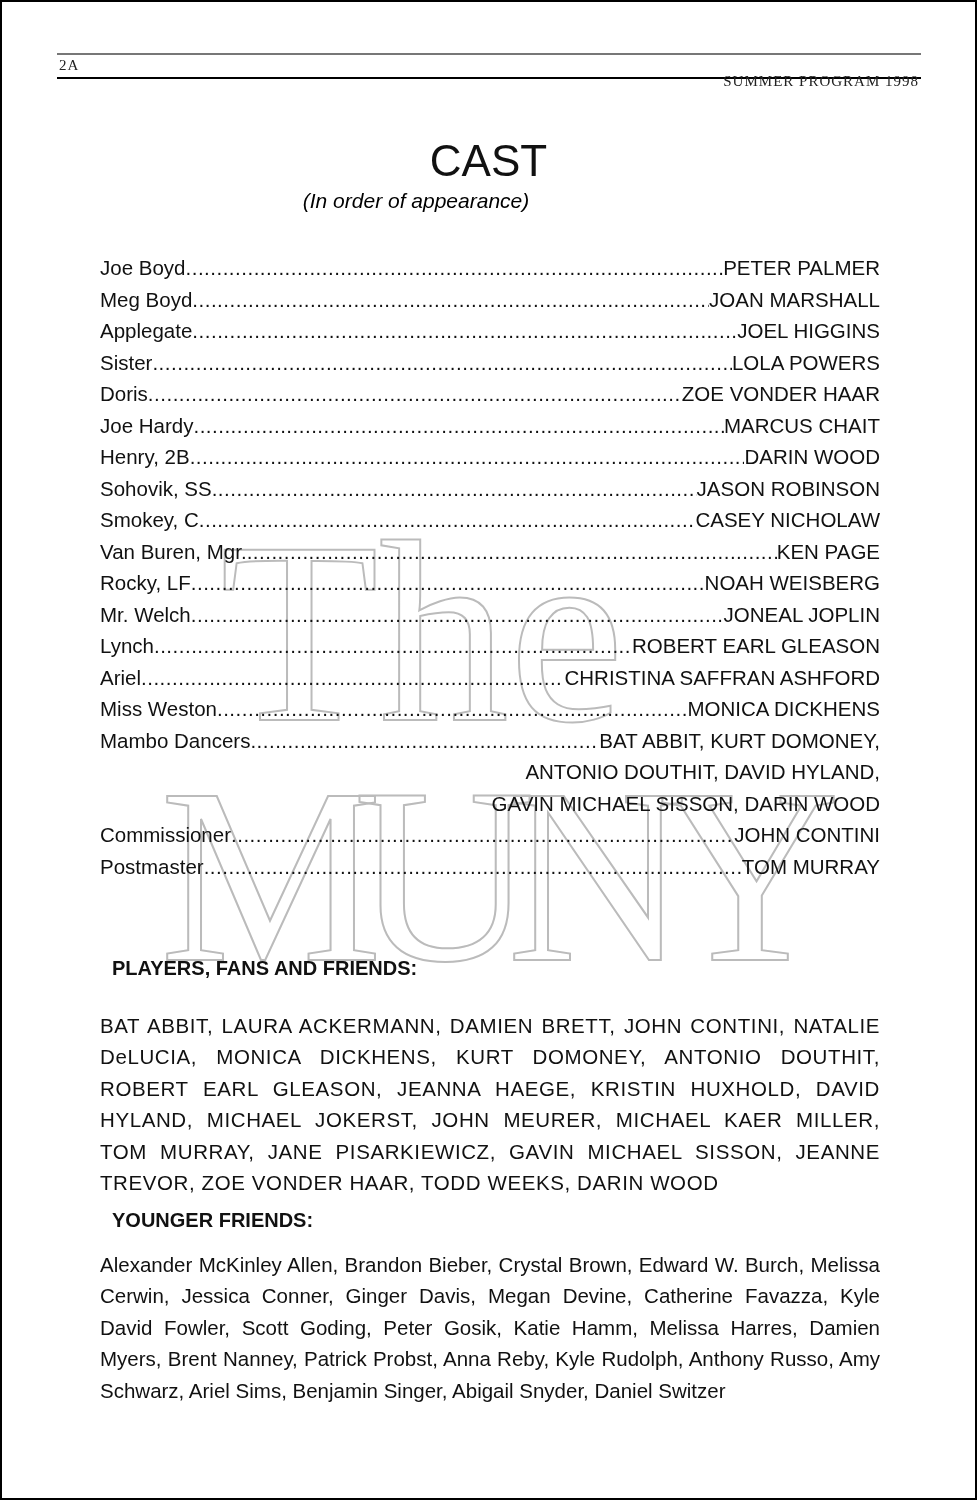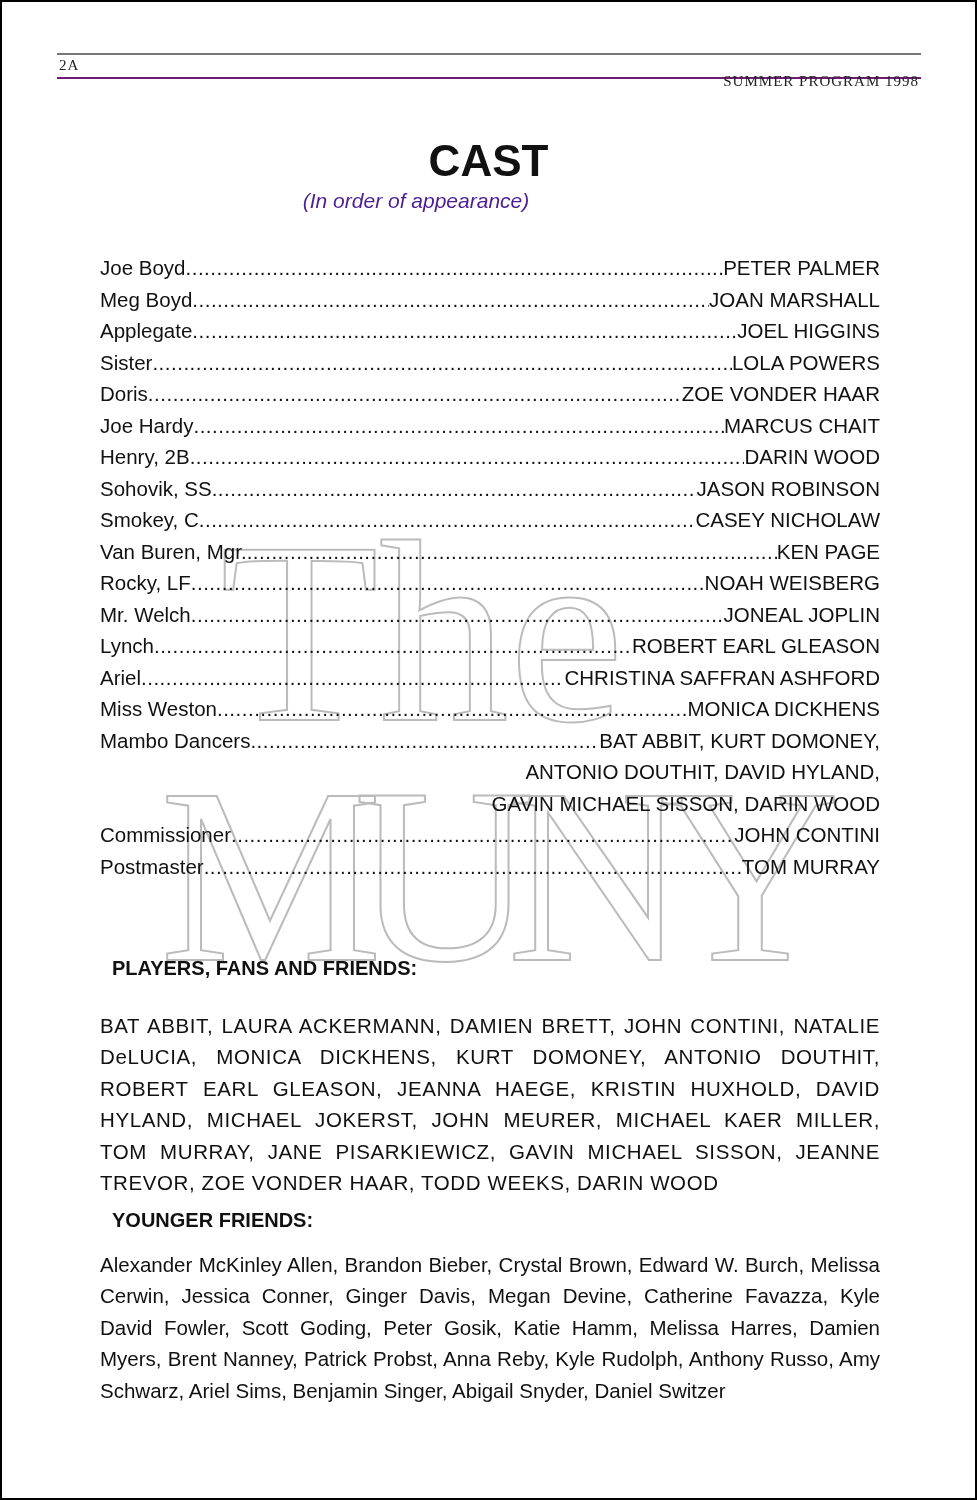--- a/index.html
+++ b/index.html
@@ -1,26 +1,26 @@
 <!DOCTYPE html>
 <html><head>
 <meta charset="utf-8">
 <style>
   html, body { margin:0; padding:0; background:#fff; }
   body { width:977px; height:1500px; position:relative; overflow:hidden; }
   .frame { position:absolute; left:0; top:0; width:973px; height:1496px; border:2px solid #000; }
   .header { position:absolute; left:57px; top:53px; width:864px; height:22px;
-    border-top:2px solid #777; border-bottom:2px solid #701a75;
+    border-top:2px solid #777; border-bottom:2px solid #000000;
     font-family:"Liberation Serif", serif; font-size:15px; letter-spacing:1px; color:#222; }
   .header .pg { position:absolute; left:2px; top:2px; }
   .header .ttl { position:absolute; right:2px; top:18px; }
   .title { position:absolute; left:0; width:977px; top:136px; text-align:center;
-    font-family:"Liberation Sans", sans-serif; font-weight:bold; font-size:44px; color:#111; }
+    font-family:"Liberation Sans", sans-serif; font-weight:normal; font-size:44px; color:#111; }
   .subtitle { position:absolute; left:0; width:832px; top:189px; text-align:center;
-    font-family:"Liberation Sans", sans-serif; font-style:italic; font-size:21px; color:#4c1d95; }
+    font-family:"Liberation Sans", sans-serif; font-style:italic; font-size:21px; color:#000000; }
   .watermark { position:absolute; left:160px; top:530px; width:680px; height:440px; }
   .cast { position:absolute; left:100px; top:252px; width:780px;
     font-family:"Liberation Sans", sans-serif; font-size:20.5px; color:#111; }
   .row { display:flex; height:31.5px; line-height:31.5px; overflow:hidden; white-space:nowrap; }
   .row .role { flex:0 0 auto; }
   .row .dots { flex:1 1 auto; overflow:hidden; }
   .row .dots::before { content:"...................................................................................................................................................................................................."; letter-spacing:0.5px; }
   .row .actor { flex:0 0 auto; }
   .row.cont { justify-content:flex-end; }
   .section { position:absolute; left:100px; width:780px; font-family:"Liberation Sans", sans-serif; color:#111; }

